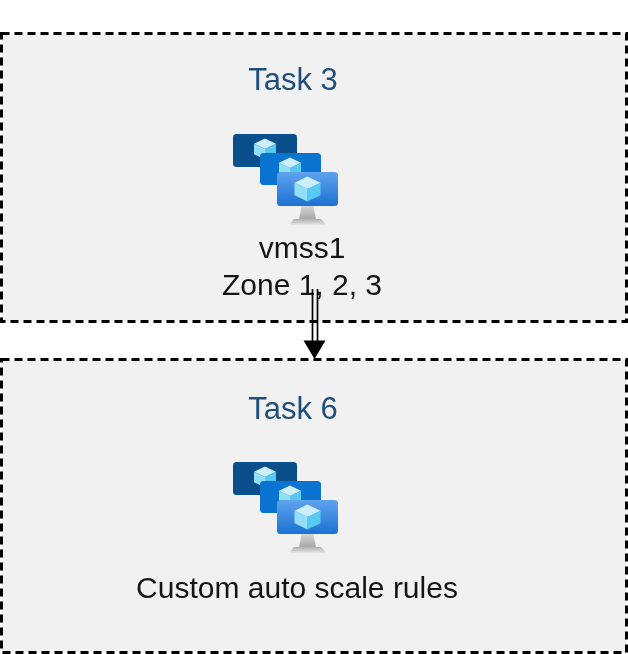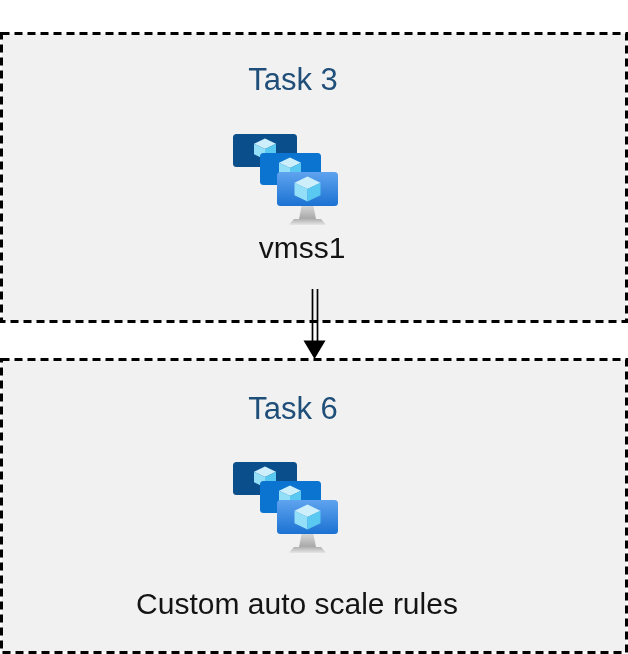--- a/index.html
+++ b/index.html
@@ -25,21 +25,21 @@
   #box-task4 .task-title { top: 32px; }
   .vmss-icon { position: absolute; left: 230px; width: 110px; height: 95px; }
   #box-task3 .vmss-icon { top: 100px; }
   #box-task4 .vmss-icon { top: 102px; }
   .caption {
     position: absolute; left: 302px; transform: translateX(-50%);
     font-size: 30px; line-height: 37px; text-align: center; white-space: nowrap;
     color: var(--body-text, #141414);
   }
   #box-task3 .caption { top: 197px; }
-  #box-task4 .caption { top: 227px; left: 297px; }
+  #box-task4 .caption { top: 211px; left: 297px; }
   .connector { position: absolute; left: 301px; top: 289px; width: 26px; height: 70px; }
   .hidden-defs { position: absolute; width: 0; height: 0; overflow: hidden; }
 </style>
 </head>
 <body>
 
 <svg class="hidden-defs" aria-hidden="true">
   <defs>
     <linearGradient id="gFront" x1="0" y1="0" x2="0" y2="1">
       <stop offset="0" style="stop-color:var(--monitor-front-top,#5FA3EF)"></stop>
@@ -81,20 +81,21 @@
   <section class="task-box" id="box-task3">
     <svg class="box-bg" viewBox="0 0 628 291">
       <rect x="1.5" y="1.5" width="625" height="288" style="fill:var(--box-fill,#F1F1F1); stroke:var(--box-border,#000)" stroke-width="3" stroke-dasharray="8 5"></rect>
     </svg>
     <h2 class="task-title">Task 3</h2>
     <svg class="vmss-icon" viewBox="0 0 110 95">
       <use href="#vmss-symbol"></use>
     </svg>
     <div class="caption">
       <div>vmss1</div>
+      <div>Zone 1, 2, 3</div>
     </div>
   </section>
 
   <svg class="connector" viewBox="0 0 26 70">
     <line x1="11.5" y1="0" x2="11.5" y2="53" stroke="#000" stroke-width="1.7"></line>
     <line x1="16.5" y1="0" x2="16.5" y2="53" stroke="#000" stroke-width="1.7"></line>
     <polygon points="2.5,51.5 24.5,51.5 13.5,70" fill="#000"></polygon>
   </svg>
 
   <section class="task-box" id="box-task4">

